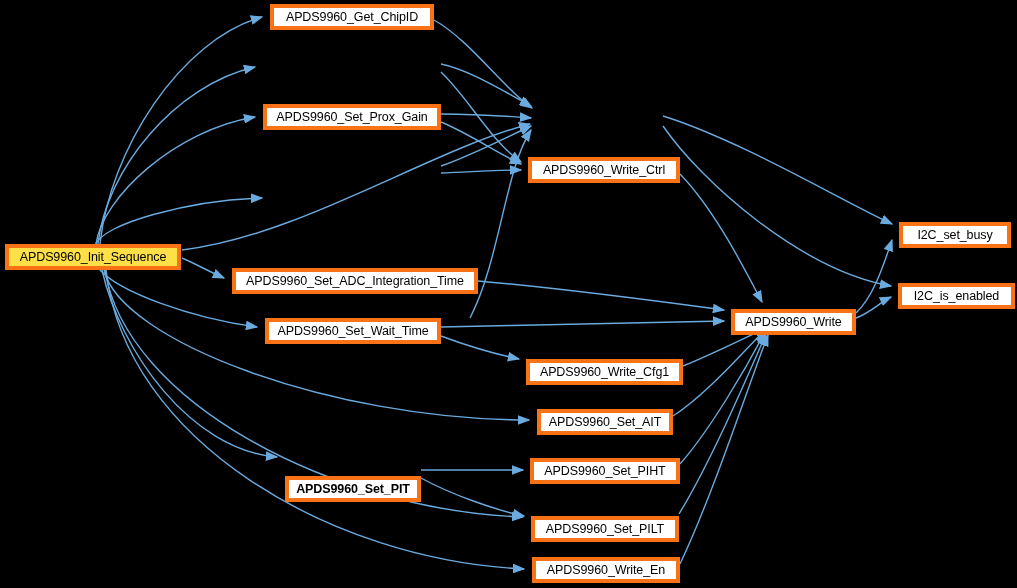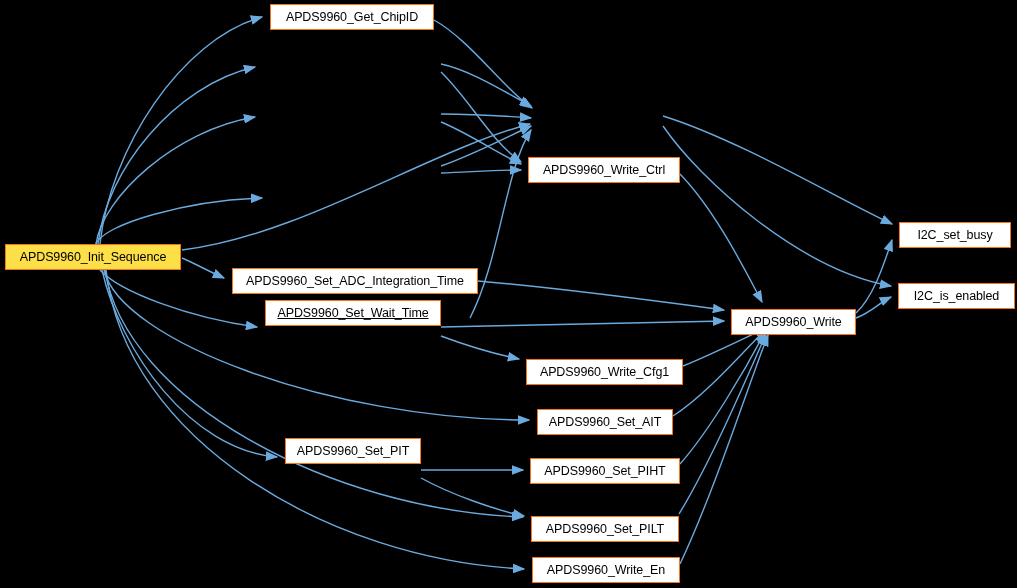--- a/index.html
+++ b/index.html
@@ -19,21 +19,21 @@
     position: absolute;
     left: 0;
     top: 0;
     width: 1017px;
     height: 588px;
     pointer-events: none;
   }
   .node {
     position: absolute;
     box-sizing: border-box;
-    border: 1px solid #f97316;
+    border: 4px solid #f97316;
     background: #ffffff;
     color: #000000;
     font-size: 12.5px;
     line-height: 1.15;
     display: flex;
     align-items: center;
     justify-content: center;
     text-align: center;
     white-space: pre-line;
     letter-spacing: -0.1px;
@@ -105,27 +105,28 @@
       <path d="M 856 313 C 875 295, 885 260, 892 240"></path>
       <path d="M 856 318 C 872 312, 880 302, 891 297"></path>
     </g>
   </svg>
 
   <div class="node root" style="left:5px; top:244px; width:176px; height:26px;">APDS9960_Init_Sequence</div>
 
   <div class="node" style="left:270px; top:4px; width:164px; height:26px;">APDS9960_Get_ChipID</div>
 
 
+  <div class="node" style="left:263px; top:104px; width:178px; height:26px;">APDS9960_Set_Prox_Gain</div>
 
 
   <div class="node" style="left:232px; top:268px; width:246px; height:26px;">APDS9960_Set_ADC_Integration_Time</div>
 
-  <div class="node" style="left:265px; top:300px; width:176px; height:26px;text-decoration:underline;">APDS9960_Set_Wait_Time</div>
+  <div class="node" style="left:265px; top:318px; width:176px; height:26px;">APDS9960_Set_Wait_Time</div>
 
-  <div class="node" style="left:285px; top:438px; width:136px; height:26px;">APDS9960_Set_PIT</div>
+  <div class="node" style="left:285px; top:476px; width:136px; height:26px;font-weight:bold;">APDS9960_Set_PIT</div>
 
 
   <div class="node" style="left:528px; top:157px; width:152px; height:26px;">APDS9960_Write_Ctrl</div>
 
   <div class="node" style="left:731px; top:309px; width:125px; height:26px;">APDS9960_Write</div>
 
   <div class="node" style="left:526px; top:359px; width:157px; height:26px;">APDS9960_Write_Cfg1</div>
 
   <div class="node" style="left:537px; top:409px; width:136px; height:26px;">APDS9960_Set_AIT</div>
 

